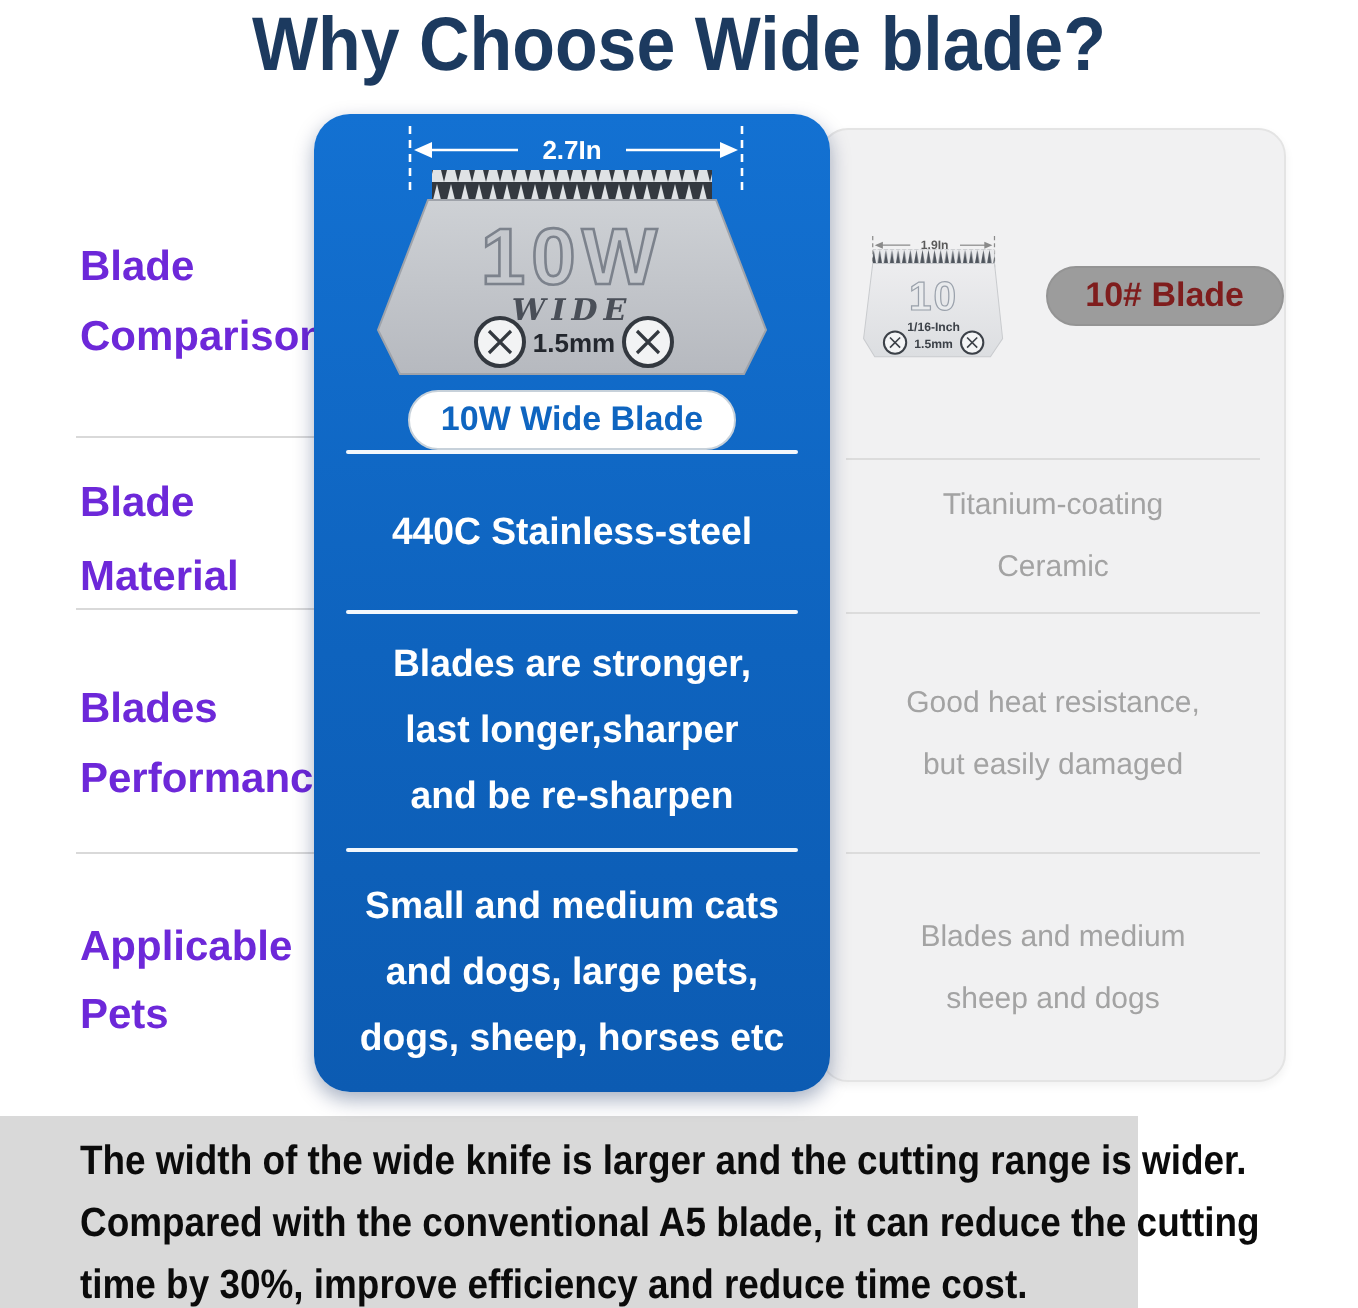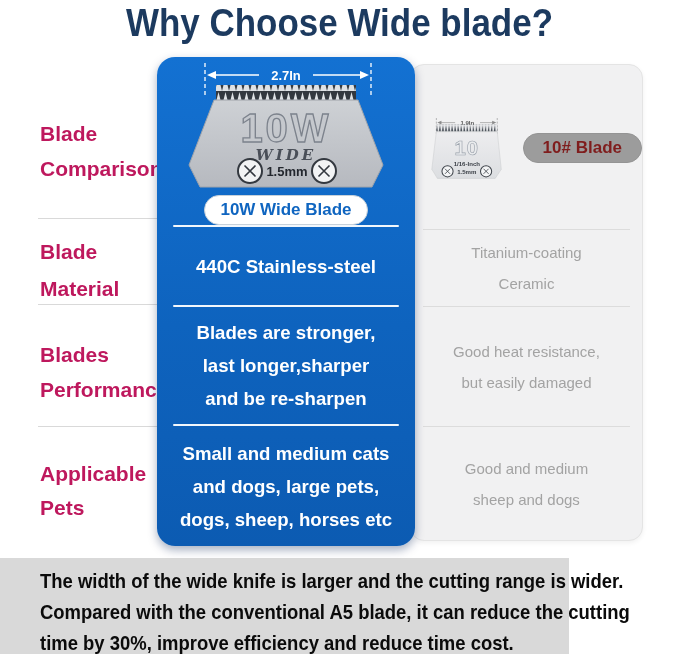--- a/index.html
+++ b/index.html
@@ -11,21 +11,21 @@
     position:absolute;top:2px;left:0;right:0;
     text-align:center;
     font-size:38px;font-weight:bold;color:#1c3a5f;
     transform:scaleX(.92);transform-origin:center;
     letter-spacing:0px;white-space:nowrap;
   }
 
   
   .row-label{
     position:absolute;left:40px;width:118px;
-    font-size:21px;font-weight:bold;color:#be185d;
+    font-size:21px;font-weight:bold;color:#6d28d9;
     line-height:35px;white-space:nowrap;
   }
   .row-divider{
     position:absolute;left:38px;width:119px;height:1px;background:#d9d9d9;
   }
 
   
   .card-standard{
     position:absolute;left:410px;top:64px;width:233px;height:477px;
     background:#f1f1f2;border:1px solid #e4e4e4;border-radius:14px;
@@ -156,21 +156,21 @@
       <div>Titanium-coating</div>
       <div>Ceramic</div>
     </div>
     <div class="divider"></div>
     <div class="zone-text z-std-perf">
       <div>Good heat resistance,</div>
       <div>but easily damaged</div>
     </div>
     <div class="divider"></div>
     <div class="zone-text z-std-pets">
-      <div>Good and medium</div>
+      <div>Blades and medium</div>
       <div>sheep and dogs</div>
     </div>
   </div>
 
   <div class="card-wide">
     <div class="zone-graphic">
       <svg width="240" height="132" viewBox="0 0 240 132" style="margin-top:4px;">
         <defs>
           <linearGradient id="gradL" x1="0" y1="0" x2="0" y2="1">
             <stop offset="0" stop-color="#ced1d5"></stop>

